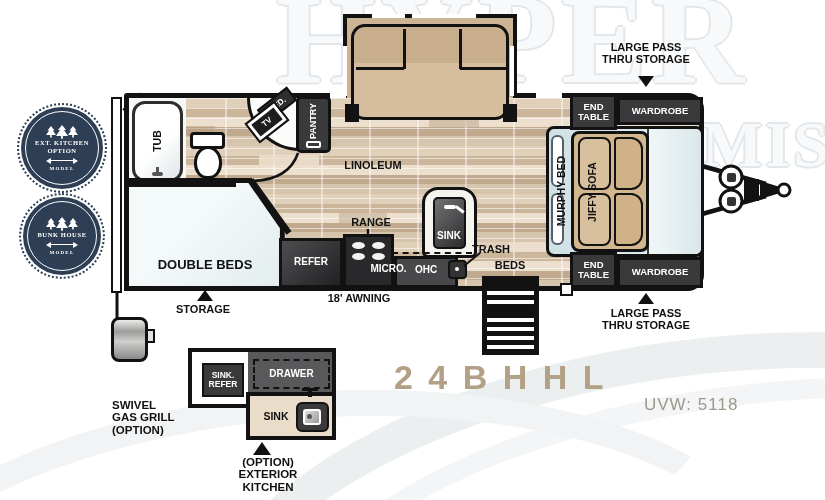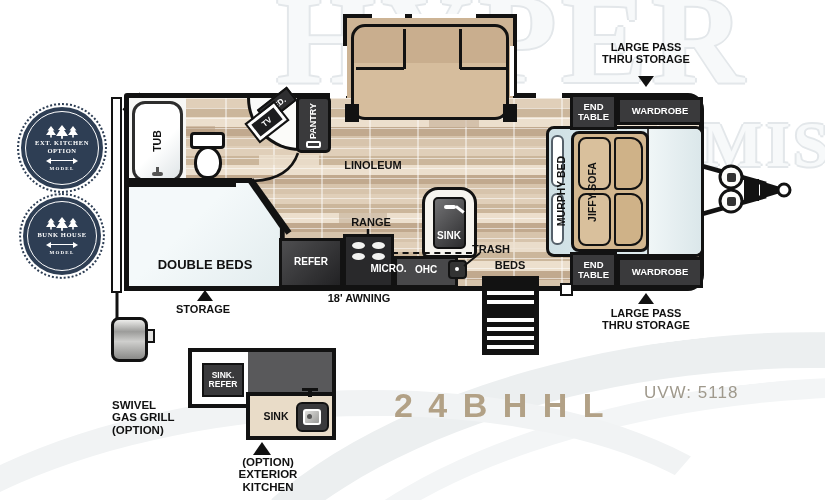--- a/index.html
+++ b/index.html
@@ -231,20 +231,24 @@
 (OPTION)</div>
 
   <div class="abs" style="left:188px;top:348px;width:148px;height:60px;border:4px solid var(--wall-black);background:#fff;z-index:6;">
     <div class="abs" style="left:56px;top:0;width:84px;height:52px;background:var(--cabinet-gray);"></div>
   </div>
   <div class="abs" style="left:202px;top:363px;width:42px;height:34px;background:var(--cabinet-dark);border:2px solid var(--wall-black);z-index:7;
               display:flex;align-items:center;justify-content:center;">
     <span class="lbl w" style="position:static;font-size:8.5px;">SINK.
 REFER</span>
   </div>
+  <div class="abs" style="left:253px;top:359px;width:77px;height:30px;background:var(--cabinet-gray);border:2.5px dashed var(--wall-black);z-index:7;
+              display:flex;align-items:center;justify-content:center;">
+    <span class="lbl w" style="position:static;font-size:10px;">DRAWER</span>
+  </div>
   <div class="abs" style="left:246px;top:392px;width:90px;height:48px;background:#e9dcc8;border:4px solid var(--wall-black);z-index:7;">
     <span class="lbl" style="left:8px;top:15px;width:36px;font-size:10.5px;">SINK</span>
     <div class="abs" style="left:46px;top:6px;width:33px;height:30px;background:var(--cabinet-dark);border:2.5px solid var(--wall-black);border-radius:6px;">
       <div class="abs" style="left:5px;top:5px;width:18px;height:16px;background:linear-gradient(135deg,#dfdfdd,#9a9a98);border:2px solid #fff;border-radius:3px;"></div>
       <div class="abs" style="left:9px;top:10px;width:5px;height:5px;background:#555;border-radius:50%;"></div>
     </div>
     <div class="abs" style="left:58px;top:-8px;width:4px;height:9px;background:#111;"></div>
     <div class="abs" style="left:52px;top:-8px;width:16px;height:3px;background:#111;"></div>
   </div>
   <div class="tri" style="left:253px;top:442px;border-left:9px solid transparent;border-right:9px solid transparent;border-bottom:13px solid #111;"></div>
@@ -274,16 +278,16 @@
     </svg>
     <div class="t1">BUNK HOUSE</div>
     <div class="arr">
         <b class="l"></b>
         <i></i>
         <b class="r"></b>
       </div>
     <div class="mdl">MODEL</div>
   </div>
 
-  <div class="abs" style="left:394px;top:388px;font:800 34px/1 'Liberation Sans',sans-serif;letter-spacing:3px;color:var(--model-tan);z-index:5;text-align:center;">2 4 B H H L</div>
-  <div class="abs" style="left:644px;top:384px;font:400 17px/1 'Liberation Sans',sans-serif;letter-spacing:1px;color:var(--uvw-gray);z-index:5;">UVW: 5118</div>
+  <div class="abs" style="left:394px;top:360px;font:800 34px/1 'Liberation Sans',sans-serif;letter-spacing:3px;color:var(--model-tan);z-index:5;text-align:center;">2 4 B H H L</div>
+  <div class="abs" style="left:644px;top:396px;font:400 17px/1 'Liberation Sans',sans-serif;letter-spacing:1px;color:var(--uvw-gray);z-index:5;">UVW: 5118</div>
 
 </div>
 
 </body></html>

